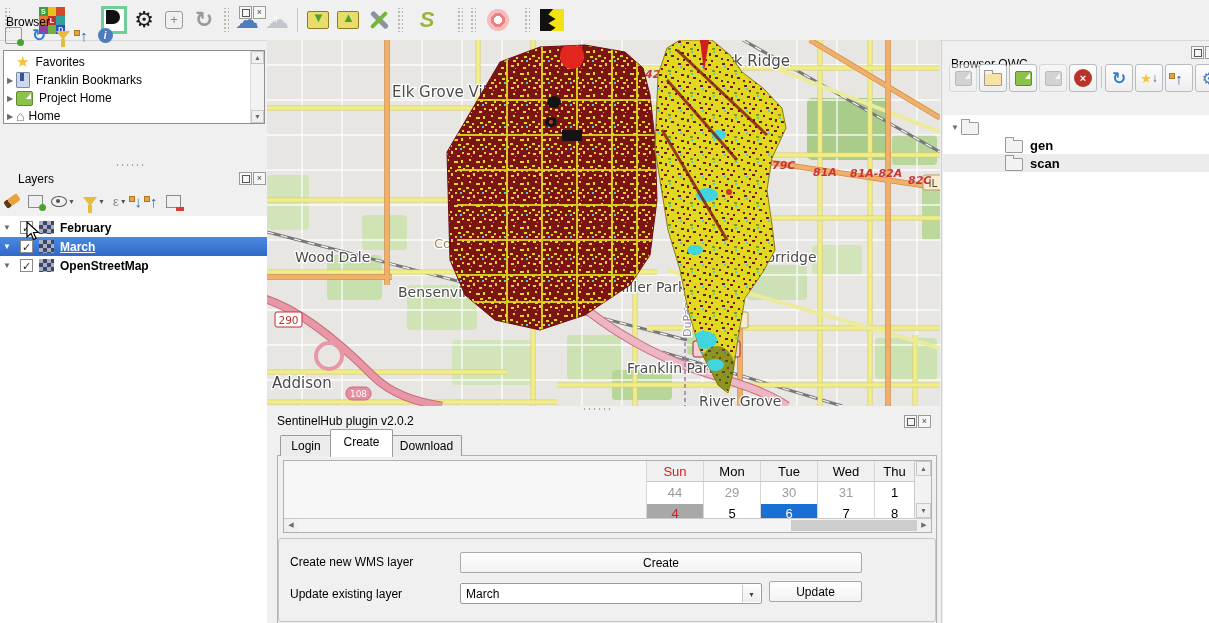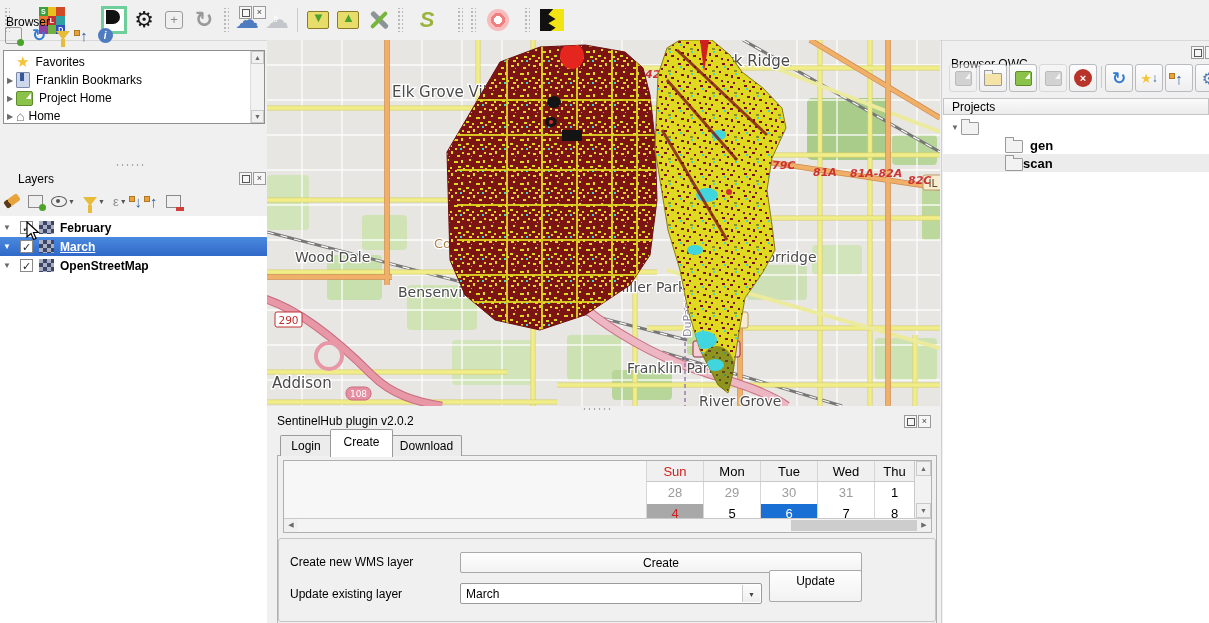--- a/index.html
+++ b/index.html
@@ -435,37 +435,34 @@
     <div class="qbtn" style="left:193px;top:24px">
         <span style="color:#f6c335;font-size:13px">★</span>
         <span style="color:#3465a4;font-weight:bold;font-size:12px">↓</span>
       </div>
     <div class="qbtn" style="left:223px;top:24px">
         <span class="blue-ar"><i></i>↑</span>
       </div>
     <div class="qbtn" style="left:253px;top:24px">
         <span style="color:#4a78b8;font-size:16px">⚙</span>
       </div>
-    <div class="abs" style="left:1px;top:58px;width:266px;height:17px;background:linear-gradient(#fafafa,#ececec);border:1px solid #c5c5c5;box-sizing:border-box;padding:1px 8px">
-      <span>Projects</span>
-    </div>
     <div class="abs" style="left:1px;top:75px;width:266px;height:508px;background:#fff">
       <div class="trow" style="top:3px">
         <span class="exp" style="margin-left:6px">▼</span>
         <span class="folder"></span>
       </div>
       <div class="trow" style="top:21px;font-weight:bold;font-size:13px">
         <span style="width:62px"></span>
           <span class="folder"></span>
         <span style="margin-left:7px">gen</span>
       </div>
       <div class="trow" style="top:39px;font-weight:bold;font-size:13px;background:#ececec">
         <span style="width:62px"></span>
           <span class="folder"></span>
-        <span style="">scan</span>
+        <span style="margin-left:7px">scan</span>
       </div>
     </div>
   </div>
 
   <div class="abs" style="left:267px;top:406px;width:674px;height:217px;background:#f0f0f0">
     <div class="splitdots" style="left:315px;top:1px"></div>
     <div class="abs panel-title" style="left:10px;top:8px">SentinelHub plugin v2.0.2</div>
     <div class="abs dockbtn" style="left:637px;top:9px">
         <span class="sq"></span>
       </div>
@@ -475,21 +472,21 @@
     <div class="tab active" style="left:63px;top:23px;width:61px;height:27px;line-height:25px"><span>Create</span></div>
     <div class="tab" style="left:124px;top:29px;width:69px;height:20px;line-height:20px;z-index:2"><span>Download</span></div>
     <div class="pane" style="left:10px;top:49px;width:658px;height:168px"></div>
 
     <div class="abs" style="left:16px;top:54px;width:647px;height:71px;background:#f7f7f7;border:1px solid #b0b0b0;box-sizing:content-box;z-index:2">
       <div class="calcell calhead" style="left:362px;top:0;width:57px;height:21px;line-height:21px;color:#d02020">Sun</div>
       <div class="calcell calhead" style="left:419px;top:0;width:57px;height:21px;line-height:21px">Mon</div>
       <div class="calcell calhead" style="left:476px;top:0;width:57px;height:21px;line-height:21px">Tue</div>
       <div class="calcell calhead" style="left:533px;top:0;width:57px;height:21px;line-height:21px">Wed</div>
       <div class="calcell calhead" style="left:590px;top:0;width:40px;height:21px;line-height:21px">Thu</div>
-      <div class="calcell" style="left:362px;top:21px;width:57px;height:22px;line-height:22px;color:#9b9b9b">28</div>
+      <div class="calcell" style="left:362px;top:21px;width:57px;height:22px;line-height:22px;color:#9b9b9b">44</div>
       <div class="calcell" style="left:419px;top:21px;width:57px;height:22px;line-height:22px;color:#9b9b9b">29</div>
       <div class="calcell" style="left:476px;top:21px;width:57px;height:22px;line-height:22px;color:#9b9b9b">30</div>
       <div class="calcell" style="left:533px;top:21px;width:57px;height:22px;line-height:22px;color:#9b9b9b">31</div>
       <div class="calcell" style="left:590px;top:21px;width:40px;height:22px;line-height:22px">1</div>
       <div class="calcell" style="left:362px;top:43px;width:57px;height:14px;line-height:20px;background:#a8a8a8;color:#d02020">4</div>
       <div class="calcell" style="left:419px;top:43px;width:57px;height:14px;line-height:20px">5</div>
       <div class="calcell" style="left:476px;top:43px;width:57px;height:14px;line-height:20px;background:#1a6fd4;color:#fff">6</div>
       <div class="calcell" style="left:533px;top:43px;width:57px;height:14px;line-height:20px">7</div>
       <div class="calcell" style="left:590px;top:43px;width:40px;height:14px;line-height:20px">8</div>
       <div class="sbar" style="left:630px;top:0;width:16px;height:57px;border-left:1px solid #c9c9c9">
@@ -504,16 +501,16 @@
     </div>
 
     <div class="gbox" style="left:11px;top:132px;width:656px;height:82px;z-index:2"></div>
     <div class="abs" style="left:23px;top:149px;z-index:3">Create new WMS layer</div>
     <div class="btn" style="left:193px;top:146px;width:402px;height:21px;line-height:20px;z-index:3"><span>Create</span></div>
     <div class="abs" style="left:23px;top:181px;z-index:3">Update existing layer</div>
     <div class="combo" style="left:193px;top:177px;width:302px;height:21px;z-index:3;padding:3px 0 0 5px">
       <span>March</span>
       <span class="arr">▼</span>
     </div>
-    <div class="btn" style="left:502px;top:164px;width:93px;height:32px;line-height:20px;z-index:3"><span>Update</span></div>
+    <div class="btn" style="left:502px;top:175px;width:93px;height:21px;line-height:20px;z-index:3"><span>Update</span></div>
   </div>
 
 </div>
 
 </body></html>

